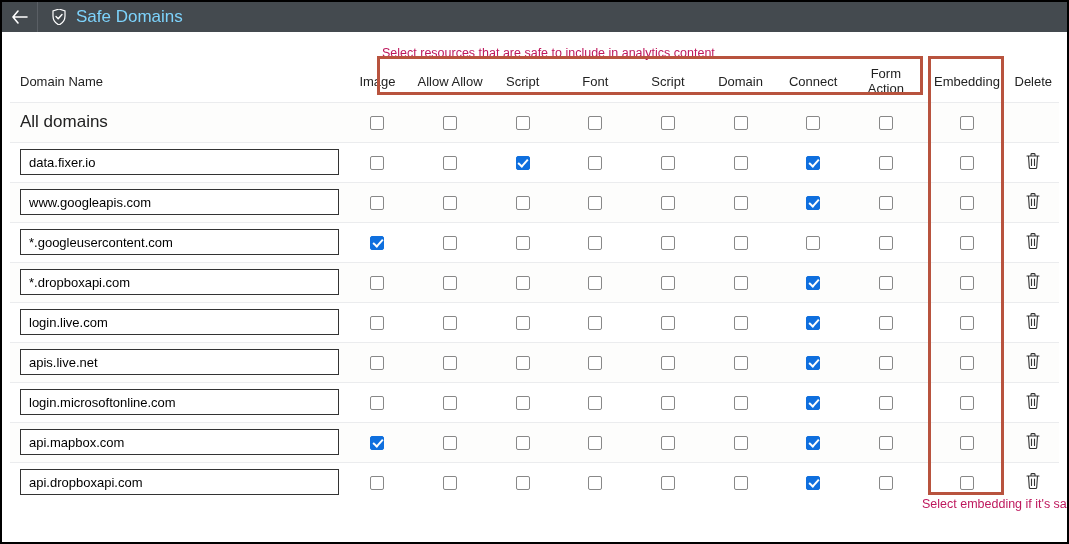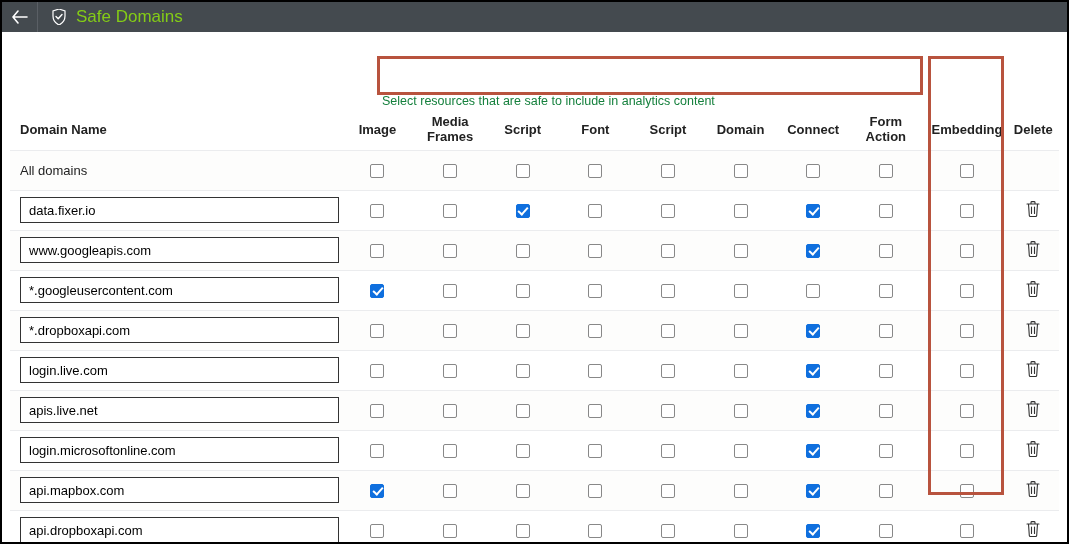--- a/index.html
+++ b/index.html
@@ -12,21 +12,21 @@
   }
   .outer-border {
     border: 2px solid #000;
     width: 1069px;
     height: 544px;
     overflow: hidden;
     position: relative;
   }
   .header {
     background: #444a4f;
-    color: #84cc16;
+    color: #7dd3fc;
     display: flex;
     align-items: center;
     height: 30px;
   }
   .back-btn {
     width: 36px;
     height: 30px;
     display: flex;
     align-items: center;
     justify-content: center;
@@ -36,24 +36,23 @@
   }
   .shield-icon {
     width: 14px; height: 16px; margin: 0 10px 0 14px;
   }
   .header-title { font-size: 17px; font-weight: 400; }
   .content {
     padding: 14px 8px 0 8px;
     background: #fff;
   }
   .annot {
-    color: #15803d;
+    color: #be185d;
     font-size: 12.5px;
     white-space: nowrap;
-    margin-top: 48px;
   }
   .annot-top {
     margin-left: 372px;
     margin-bottom: 2px;
   }
   .annot-bottom {
     position: absolute;
     left: 920px;
     top: 495px;
     width: 140px;
@@ -74,21 +73,21 @@
     border-collapse: collapse;
     width: 100%;
     table-layout: fixed;
   }
   col.c-name   { width: 310px; }
   col.c-chk    { width: 68px; }
   col.c-gap    { width: 4px; }
   col.c-embed  { width: 76px; }
   col.c-delete { width: 48px; }
   th {
-    font-weight: 700;
+    font-weight: 400;
     font-size: 13px;
     text-align: center;
     vertical-align: middle;
     padding: 4px 2px;
     height: 40px;
     line-height: 1.1;
   }
   th.name-head { text-align: left; padding-left: 10px; }
   td {
     text-align: center;
@@ -99,21 +98,21 @@
   }
   td.name-cell { text-align: left; padding-left: 10px; }
   td.name-cell .domain-input {
     width: 100%;
     height: 26px;
     border: 1px solid #333;
     padding: 2px 8px;
     font-size: 13px;
     font-family: inherit;
   }
-  td.name-cell .all-domains { font-size: 13px; text-align: center; }
+  td.name-cell .all-domains { font-size: 17px; text-align: center; }
   .chk {
     width: 14px; height: 14px;
     border: 1.5px solid #888;
     border-radius: 2px;
     display: inline-block;
     vertical-align: middle;
     position: relative;
     background: #fff;
     cursor: pointer;
   }
@@ -174,21 +173,21 @@
           <col class="c-chk">
           <col class="c-chk">
         <col class="c-gap">
         <col class="c-embed">
         <col class="c-delete">
       </colgroup>
       <thead>
         <tr>
           <th class="name-head">Domain Name</th>
           <th>Image</th>
-          <th>Media Frames</th>
+          <th>Allow Allow</th>
           <th>Script</th>
           <th>Font</th>
           <th>Script</th>
           <th>Domain</th>
           <th>Connect</th>
           <th>Form Action</th>
           <th></th>
           <th>Embedding</th>
           <th>Delete</th>
         </tr>

